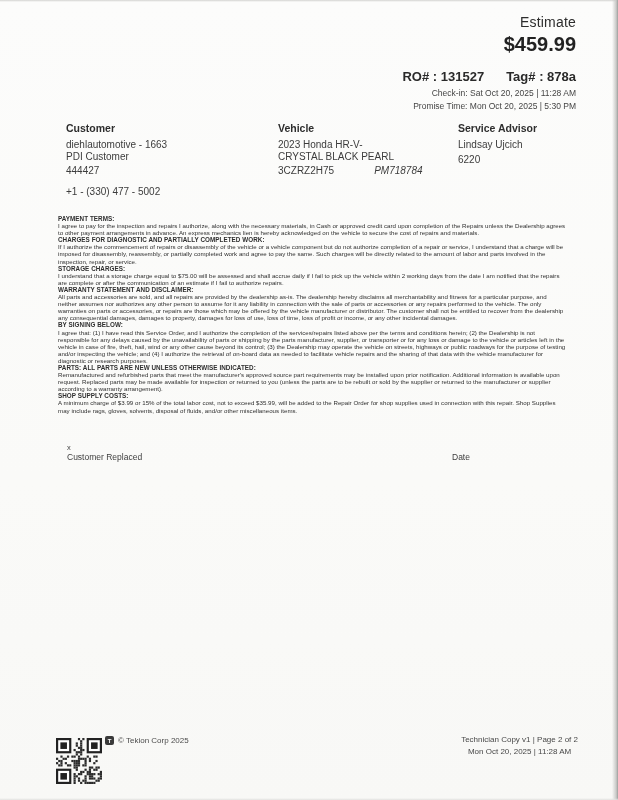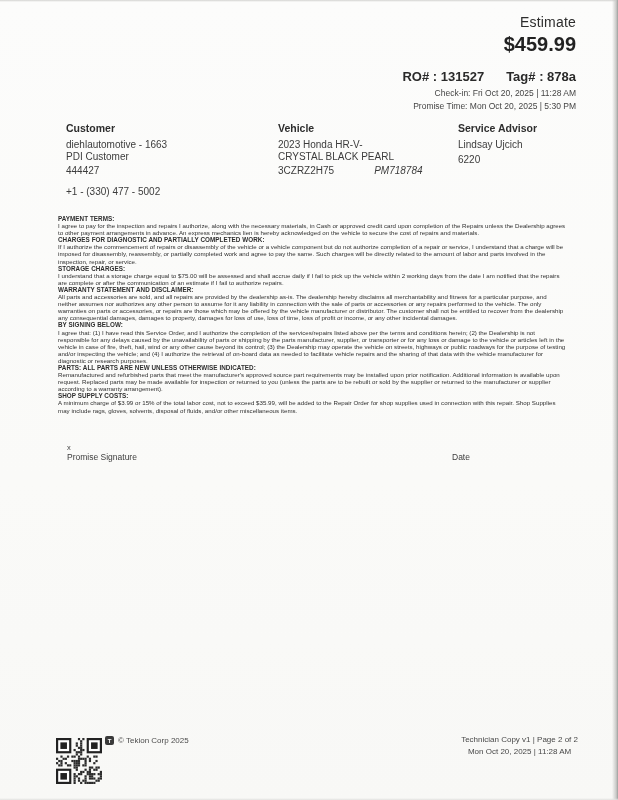--- a/index.html
+++ b/index.html
@@ -68,21 +68,21 @@
 <div class="edge-top"></div>
 <div class="edge-right"></div>
 <div class="edge-bottom"></div>
 
 <div class="header">
   <div class="doc-type">Estimate</div>
   <div class="doc-total">$459.99</div>
   <div class="ro-line">
     <span>RO# : 131527</span><span class="tag">Tag# : 878a</span>
   </div>
-  <div class="meta-line">Check-in: Fri Oct 20, 2025 | 11:28 AM</div>
+  <div class="meta-line">Check-in: Sat Oct 20, 2025 | 11:28 AM</div>
   <div class="meta-line">Promise Time: Mon Oct 20, 2025 | 5:30 PM</div>
 </div>
 
 <div class="info">
   <div class="col col-customer">
     <div class="col-heading">Customer</div>
     <div class="col-line">diehlautomotive - 1663</div>
     <div class="col-line">PDI Customer</div>
     <div class="col-line light gap-s">444427</div>
     <div class="col-line light gap-m">+1 - (330) 477 - 5002</div>
@@ -125,21 +125,21 @@
     <h3>PARTS: ALL PARTS ARE NEW UNLESS OTHERWISE INDICATED:</h3>
     <p>Remanufactured and refurbished parts that meet the manufacturer's approved source part requirements may be installed upon prior notification. Additional information is available upon request. Replaced parts may be made available for inspection or returned to you (unless the parts are to be rebuilt or sold by the supplier or returned to the manufacturer or supplier according to a warranty arrangement).</p>
   </div>
   <div class="terms-section">
     <h3>SHOP SUPPLY COSTS:</h3>
     <p>A minimum charge of $3.99 or 15% of the total labor cost, not to exceed $35.99, will be added to the Repair Order for shop supplies used in connection with this repair. Shop Supplies may include rags, gloves, solvents, disposal of fluids, and/or other miscellaneous items.</p>
   </div>
 </div>
 
 <div class="sig-x">x</div>
-<div class="sig-customer">Promise Signature</div>
+<div class="sig-customer">Customer Replaced</div>
 <div class="sig-date">Date</div>
 
 <div class="qr">
   <svg viewBox="0 0 42 42" width="46" height="46" xmlns="http://www.w3.org/2000/svg">
       <rect x="20" y="0" width="2" height="2" fill="#2b2b2b"></rect>
       <rect x="24" y="0" width="2" height="2" fill="#2b2b2b"></rect>
       <rect x="22" y="2" width="2" height="2" fill="#2b2b2b"></rect>
       <rect x="18" y="4" width="2" height="2" fill="#2b2b2b"></rect>
       <rect x="22" y="4" width="2" height="2" fill="#2b2b2b"></rect>
       <rect x="18" y="6" width="2" height="2" fill="#2b2b2b"></rect>

